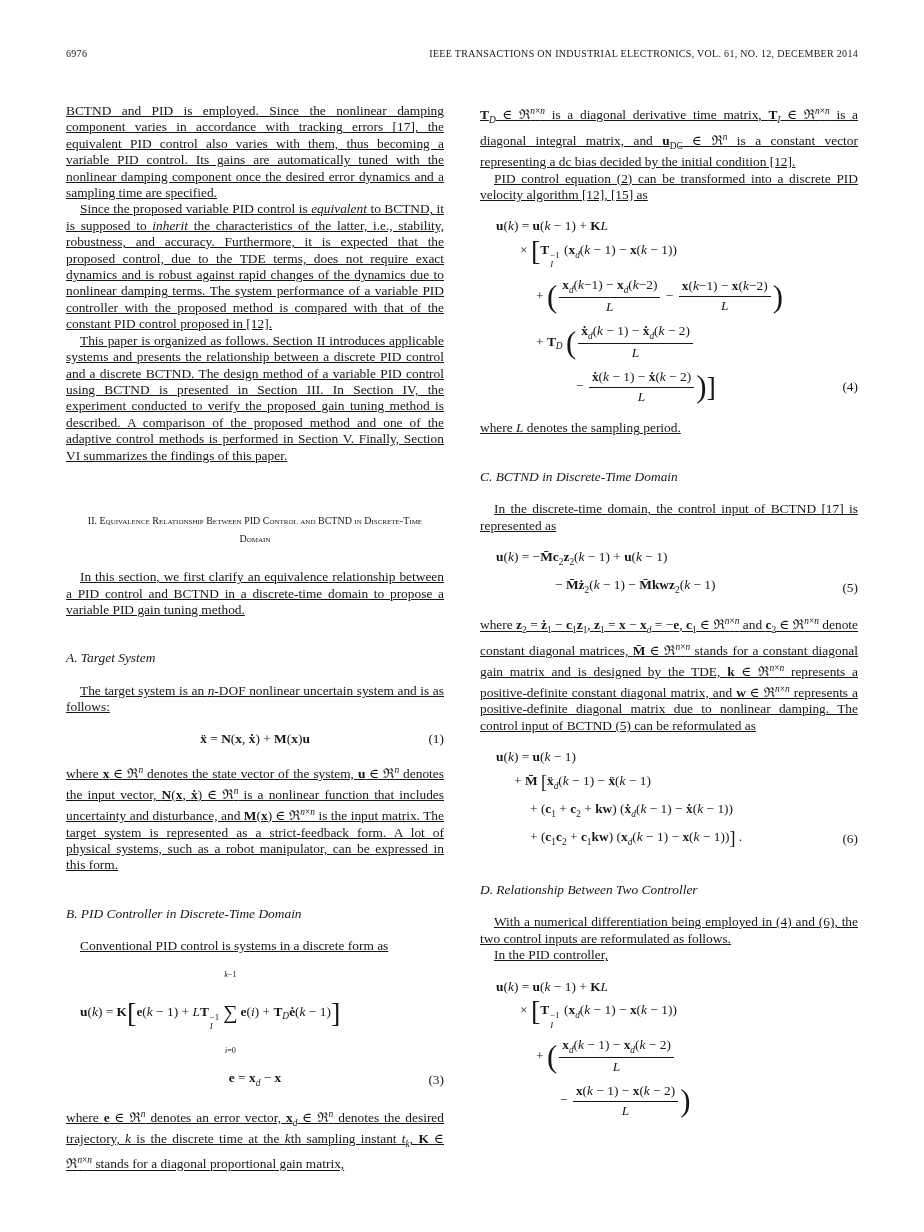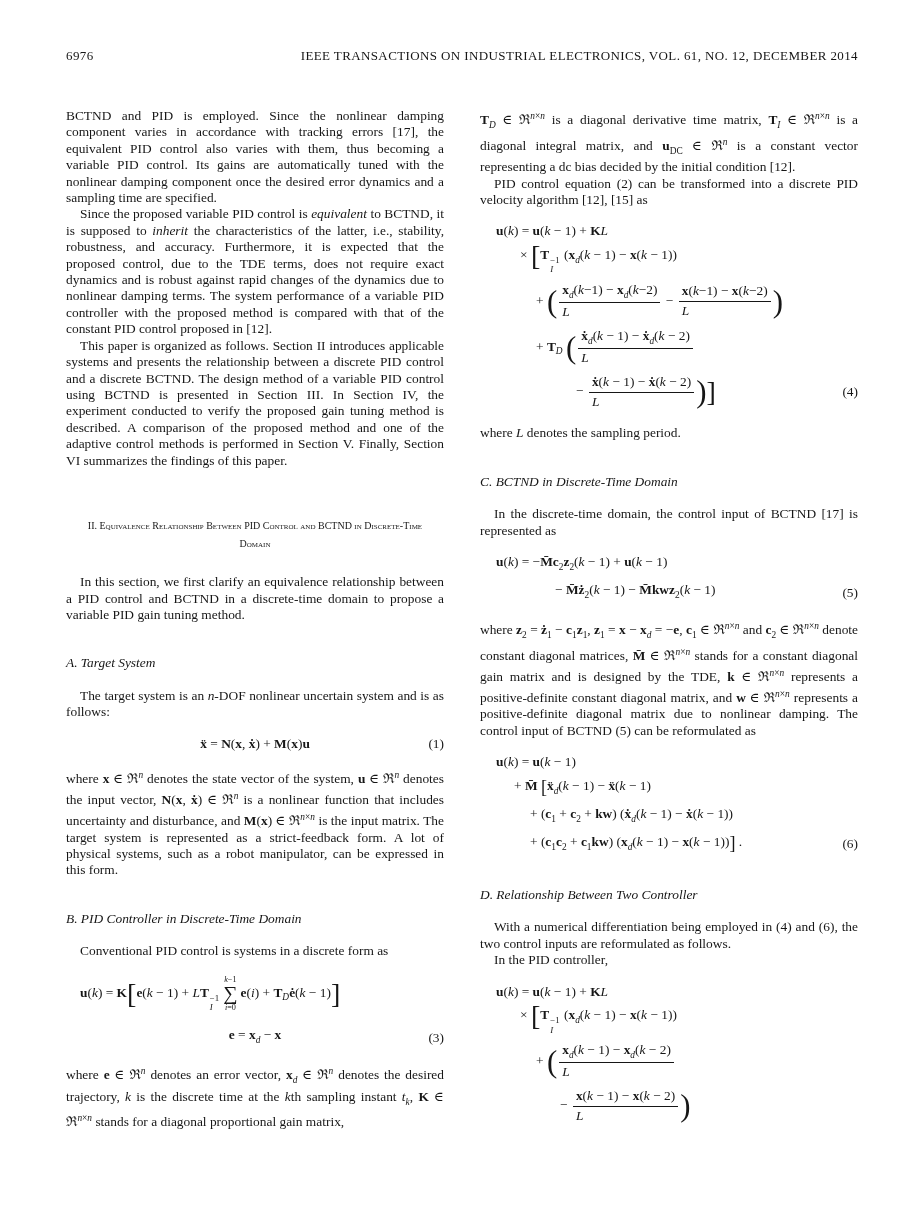--- a/index.html
+++ b/index.html
@@ -1,45 +1,45 @@
 <!DOCTYPE html>
 <html><head>
 <meta charset="utf-8">
 <style>
   html,body{margin:0;padding:0;background:#ffffff;}
   .page{width:924px;height:1232px;background:#fff;color:#161616;
         font-family:"Liberation Serif","DejaVu Serif",serif;
         padding:48px 66px 0;box-sizing:border-box;position:relative;overflow:hidden;}
   .runhead{display:flex;justify-content:space-between;align-items:baseline;
-           font-size:13px;letter-spacing:.03em;margin-bottom:44px;}
+           font-size:10px;letter-spacing:.03em;margin-bottom:44px;}
   .cols{display:flex;gap:36px;}
   .col{width:378px;font-size:13.4px;line-height:16.4px;text-align:justify;}
-  .col p{margin:0;text-indent:14px;}
+  .col p{margin:0;text-indent:14px;text-decoration:underline;}
   .col p.noind{text-indent:0;}
   .sec-head{font-variant:small-caps;text-align:center;margin:48px 14px 22px;
             line-height:17.6px;font-weight:normal;font-size:10px;}
   .sub-head{font-style:italic;font-weight:normal;font-size:13.4px;margin:32px 0 16px;}
   .equation{margin:15px 0;}
   .eqline{display:flex;align-items:center;}
   .eqline+.eqline{margin-top:7px;}
   .eqbody{display:inline-block;text-align:left;}
   .eqnum{margin-left:auto;padding-left:8px;}
   .eqline.c{position:relative;justify-content:center;}
   .eqline.c .eqnum{position:absolute;right:0;top:50%;transform:translateY(-50%);margin-left:0;padding-left:0;}
   .pl14{padding-left:14px;}.pl16{padding-left:16px;}.pl34{padding-left:34px;}
   .pl40{padding-left:40px;}.pl50{padding-left:50px;}.pl56{padding-left:56px;}
   .pl75{padding-left:75px;}.pl80{padding-left:80px;}.pl96{padding-left:96px;}
   .pl105{padding-left:105px;}
-  .frac{display:inline-block;vertical-align:middle;text-align:left;margin:0 2px;line-height:1.25;}
+  .frac{display:inline-block;vertical-align:middle;text-align:center;margin:0 2px;line-height:1.25;}
   .frac .fn{display:block;padding:0 3px 1px;}
   .frac .fd{display:block;border-top:1px solid #161616;padding:1px 3px 0;}
   .supsub{display:inline-flex;flex-direction:column;font-size:66%;line-height:1.05;
           vertical-align:-0.5em;margin:0 1px;text-align:left;}
   .sum{display:inline-flex;flex-direction:column;align-items:center;line-height:1;
-       vertical-align:middle;margin:0 3px;}
+       vertical-align:middle;margin:0 3px;gap:24px;}
   .sum .lim{font-size:61%;line-height:1.1;}
   .sum .sg{font-size:150%;line-height:.95;}
   .bb{font-size:135%;line-height:0;vertical-align:middle;}
   .bb2{font-size:210%;line-height:0;vertical-align:middle;}
   .bp{font-size:230%;line-height:0;vertical-align:middle;}
   sub,sup{font-size:70%;}
 </style>
 </head>
 <body>
 

